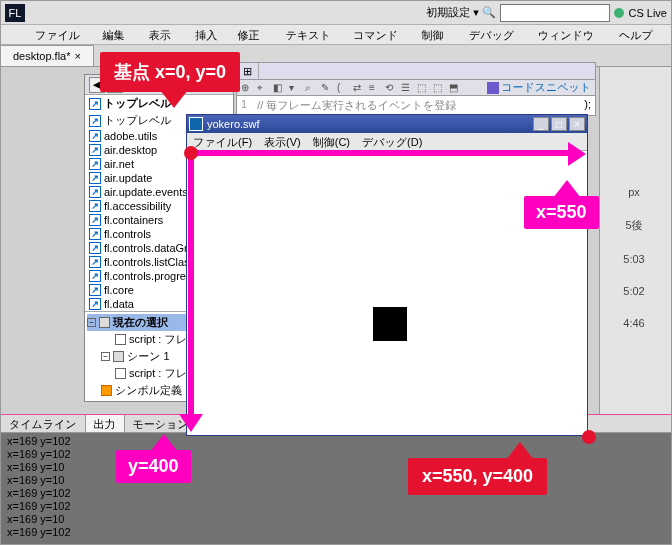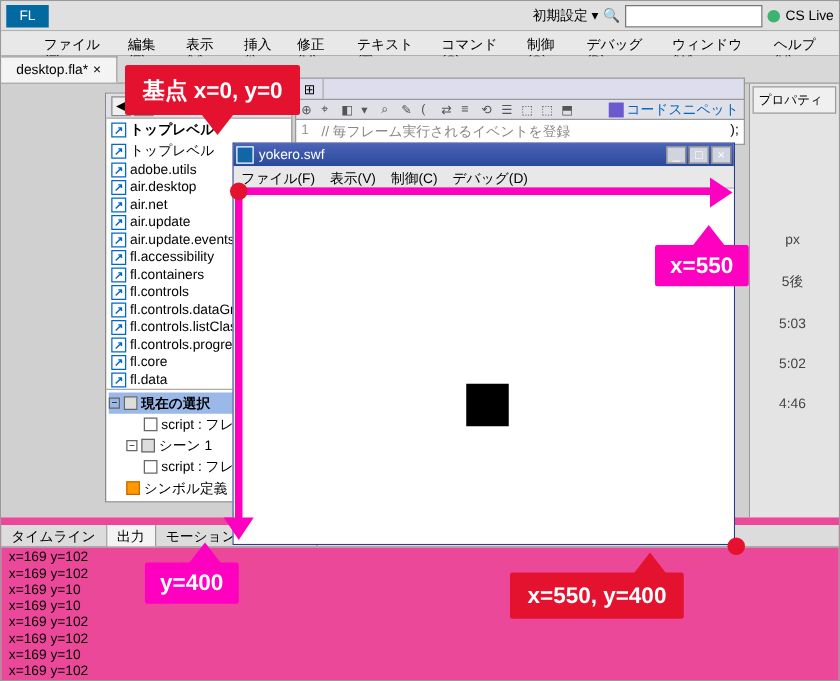--- a/index.html
+++ b/index.html
@@ -1,19 +1,19 @@
 <!DOCTYPE html>
 <html><head>
 <meta charset="utf-8">
 <style>
 * { box-sizing: border-box; margin: 0; padding: 0; font-family: "MS PGothic", sans-serif; font-size: 11px; }
 body { background: #f0f0f0; width: 672px; height: 545px; overflow: hidden; position: relative; }
 .app { position: absolute; inset: 0; background: #e8e8e8; display: flex; flex-direction: column; border: 1px solid #999; }
 .topbar { display: flex; align-items: center; background: #e0e0e0; height: 24px; gap: 4px; padding: 0 4px; border-bottom: 1px solid #b0b0b0; }
-.logo { width: 34px; height: 18px; background: #0369a1; color: #fff; display: flex; align-items: center; justify-content: center; font-weight: normal; }
+.logo { width: 20px; height: 18px; background: #0f172a; color: #fff; display: flex; align-items: center; justify-content: center; font-weight: normal; }
 .menubar { display: flex; background: #e8e8e8; height: 20px; border-bottom: 1px solid #b0b0b0; padding-left: 28px; }
 .menu-item { padding: 3px 6px; cursor: pointer; }
 .tabs { display: flex; background: #d8d8d8; height: 22px; border-bottom: 1px solid #999; }
 .tab { padding: 4px 12px; background: #f4f4f4; border-right: 1px solid #999; border-top: 1px solid #999; display: flex; gap: 4px; align-items: center; }
 .tab-close { cursor: pointer; }
 .work { flex: 1; display: flex; position: relative; overflow: hidden; }
 .left-col { width: 60px; background: #d8d8d8; border-right: 1px solid #999; }
 .scene-label { padding: 4px; display: flex; align-items: center; gap: 4px; border-bottom: 1px solid #aaa; }
 .scene-icon { width: 14px; height: 14px; background: linear-gradient(135deg,#fff,#ccc); border: 1px solid #888; }
 .center { flex: 1; position: relative; background: #d0d0d0; }
@@ -68,21 +68,21 @@
 .arrow-down.red { border-top: 18px solid #e4122e; }
 .arrow-up { width: 0; height: 0; border-left: 14px solid transparent; border-right: 14px solid transparent; }
 .arrow-up.red { border-bottom: 18px solid #e4122e; }
 .arrow-up.mag { border-bottom: 18px solid #ff00c0; }
 .dot-red { width: 14px; height: 14px; background: #e4122e; border-radius: 50%; }
 .mag-line-v { position: absolute; width: 6px; background: #ff00c0; z-index: 15; }
 .mag-line-h { position: absolute; height: 6px; background: #ff00c0; z-index: 15; }
 .mag-head-right { position: absolute; width: 0; height: 0; border-top: 12px solid transparent; border-bottom: 12px solid transparent; border-left: 18px solid #ff00c0; z-index: 15; }
 .mag-head-down { position: absolute; width: 0; height: 0; border-left: 12px solid transparent; border-right: 12px solid transparent; border-top: 18px solid #ff00c0; z-index: 15; }
 
-.bottom { height: 130px; background: #ec4899; border-top: 6px solid #ec4899; display: flex; flex-direction: column; }
+.bottom { height: 130px; background: #737373; border-top: 1px solid #ec4899; display: flex; flex-direction: column; }
 .bottom-tabs { display: flex; background: #dcdcdc; height: 18px; border-bottom: 1px solid #999; }
 .btab { padding: 2px 8px; border-right: 1px solid #999; cursor: pointer; }
 .btab.active { background: #f4f4f4; }
 .output { flex: 1; padding: 2px 6px; overflow: hidden; font-size: 11px; line-height: 13px; }
 .props-area { position: absolute; right: 4px; top: 99px; width: 66px; font-size: 10px; color: #444; text-align: center; }
 .props-area div { margin: 20px 0; }
 </style>
 </head>
 <body>
 
@@ -118,21 +118,20 @@
   <div class="tabs">
     <div class="tab">
       <span>desktop.fla*</span>
       <span class="tab-close">×</span>
     </div>
   </div>
 
   <div class="work">
     <div class="center"></div>
     <div class="right-col">
-      <div class="rtab">プロパティ</div>
       <div class="props-area">
         <div>px</div>
         <div>5後</div>
         <div>5:03</div>
         <div>5:02</div>
         <div>4:46</div>
       </div>
     </div>
   </div>
 

